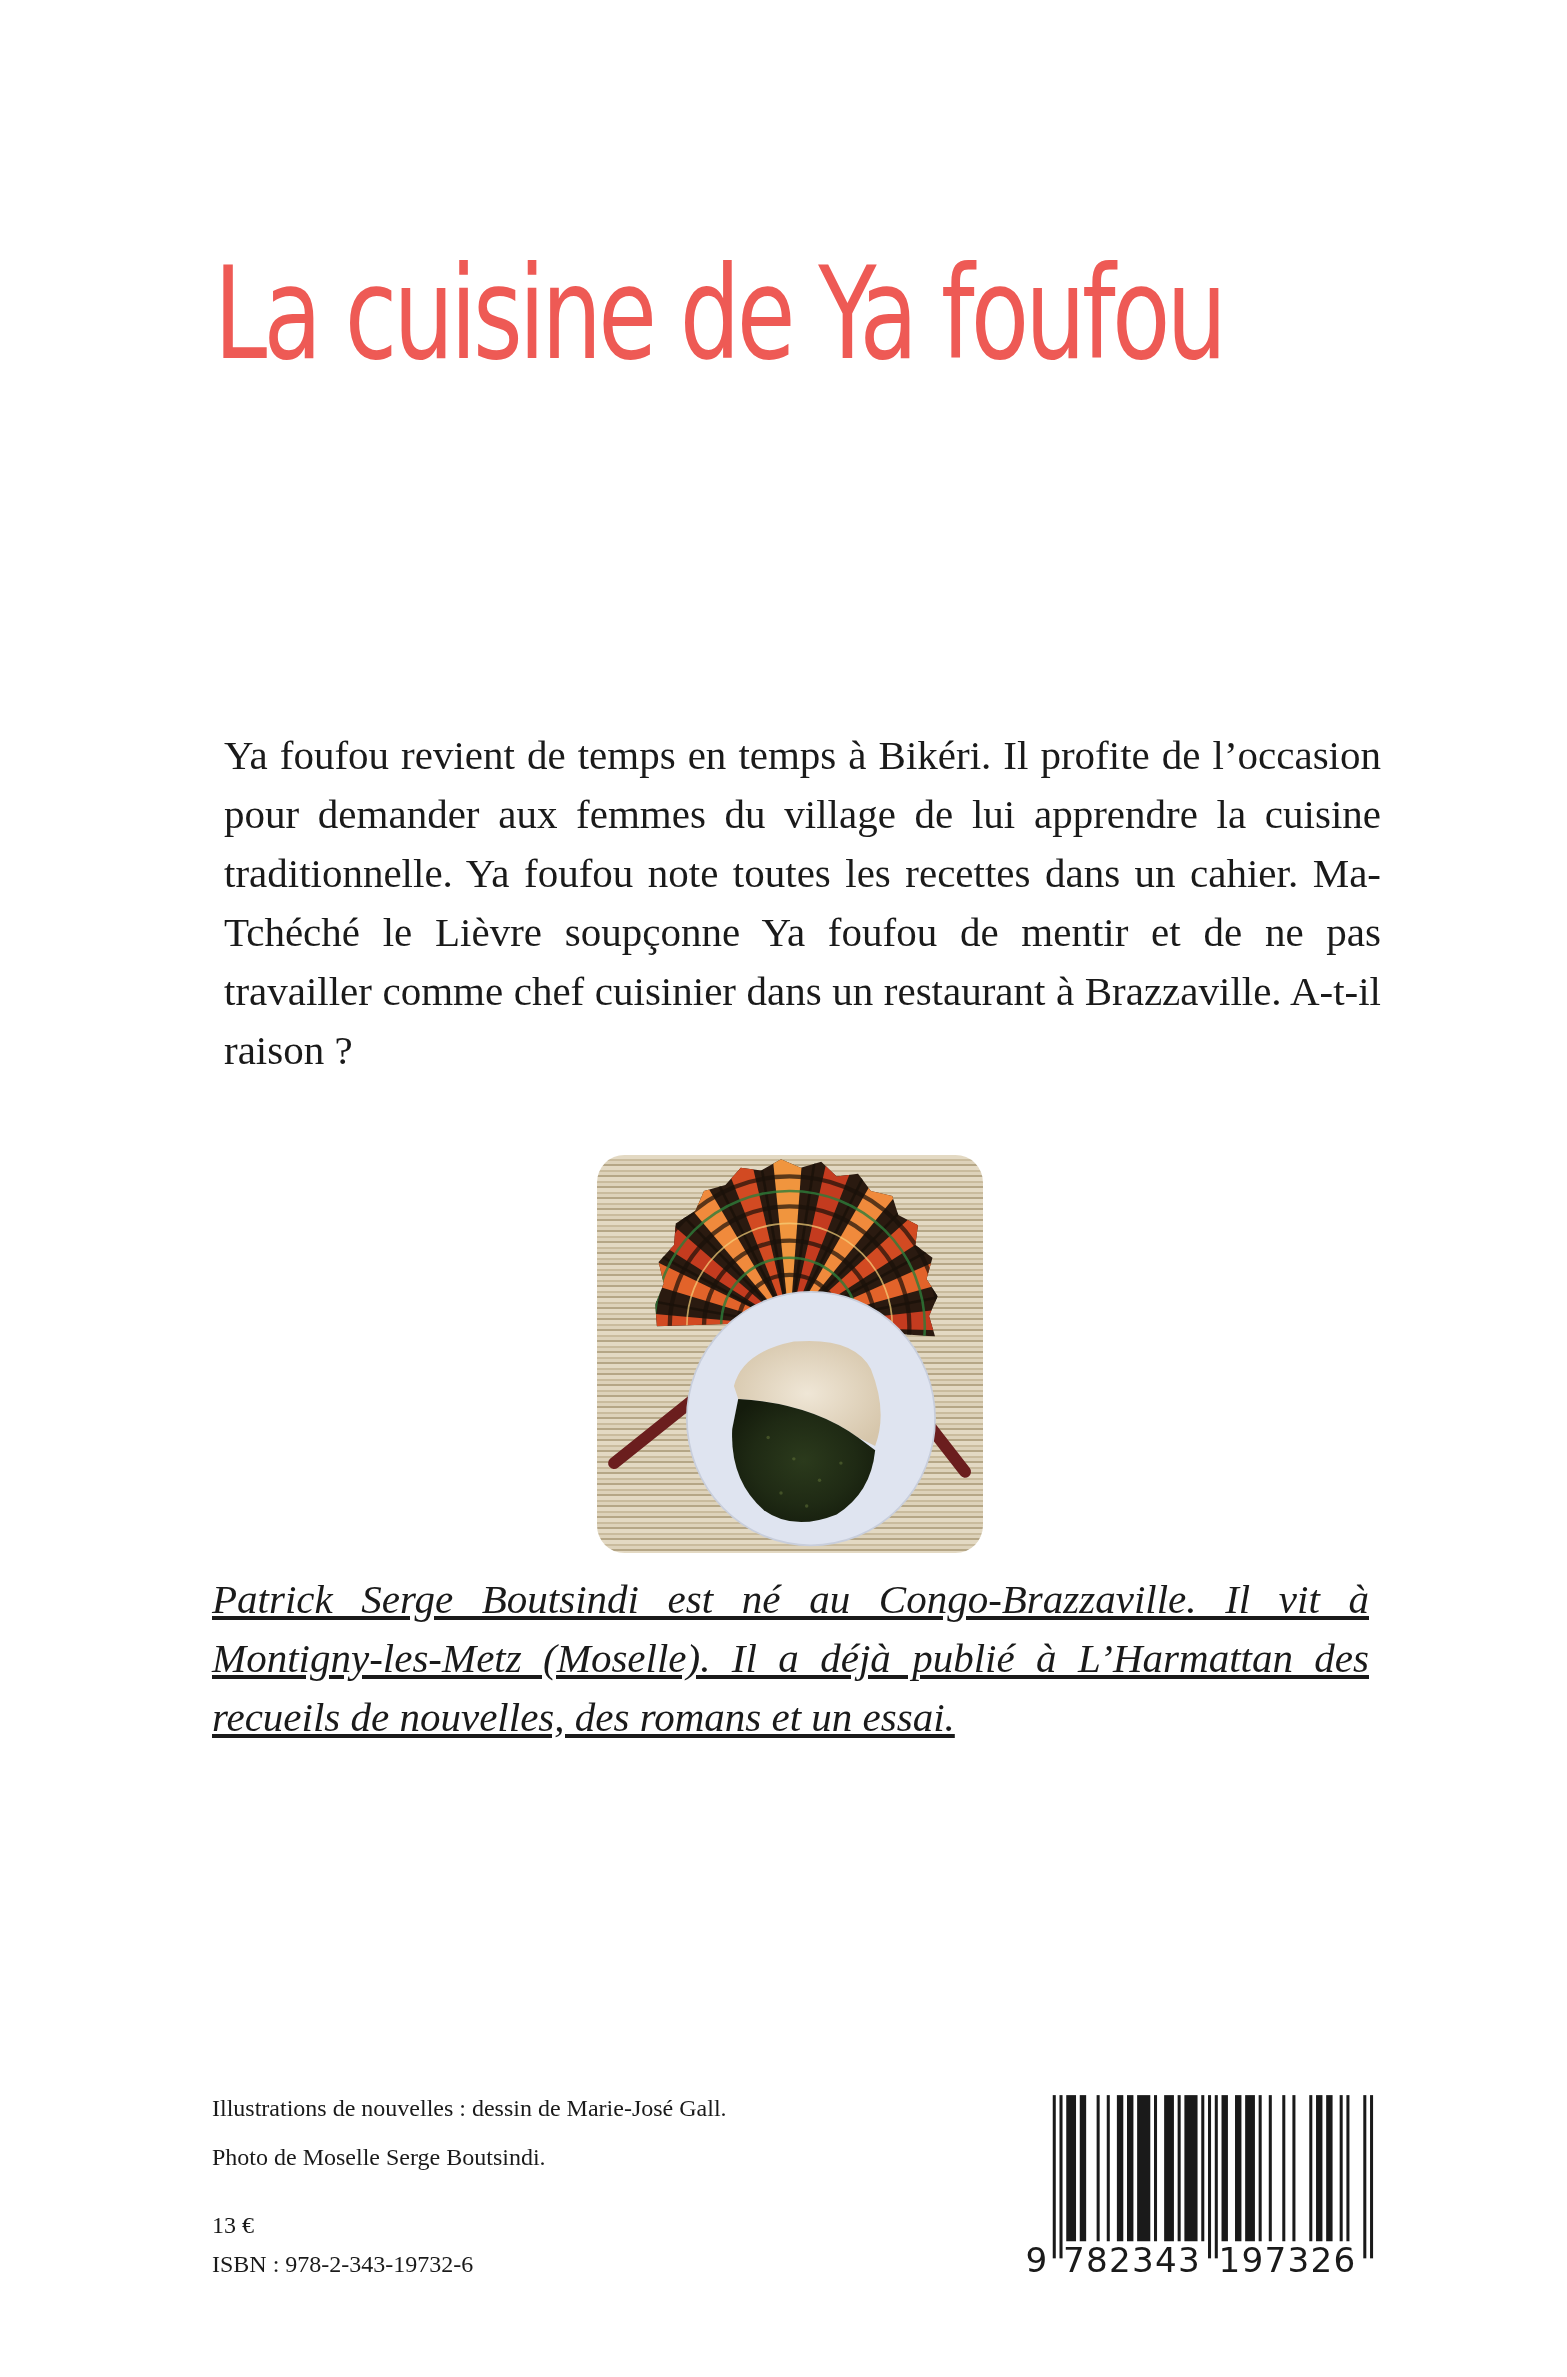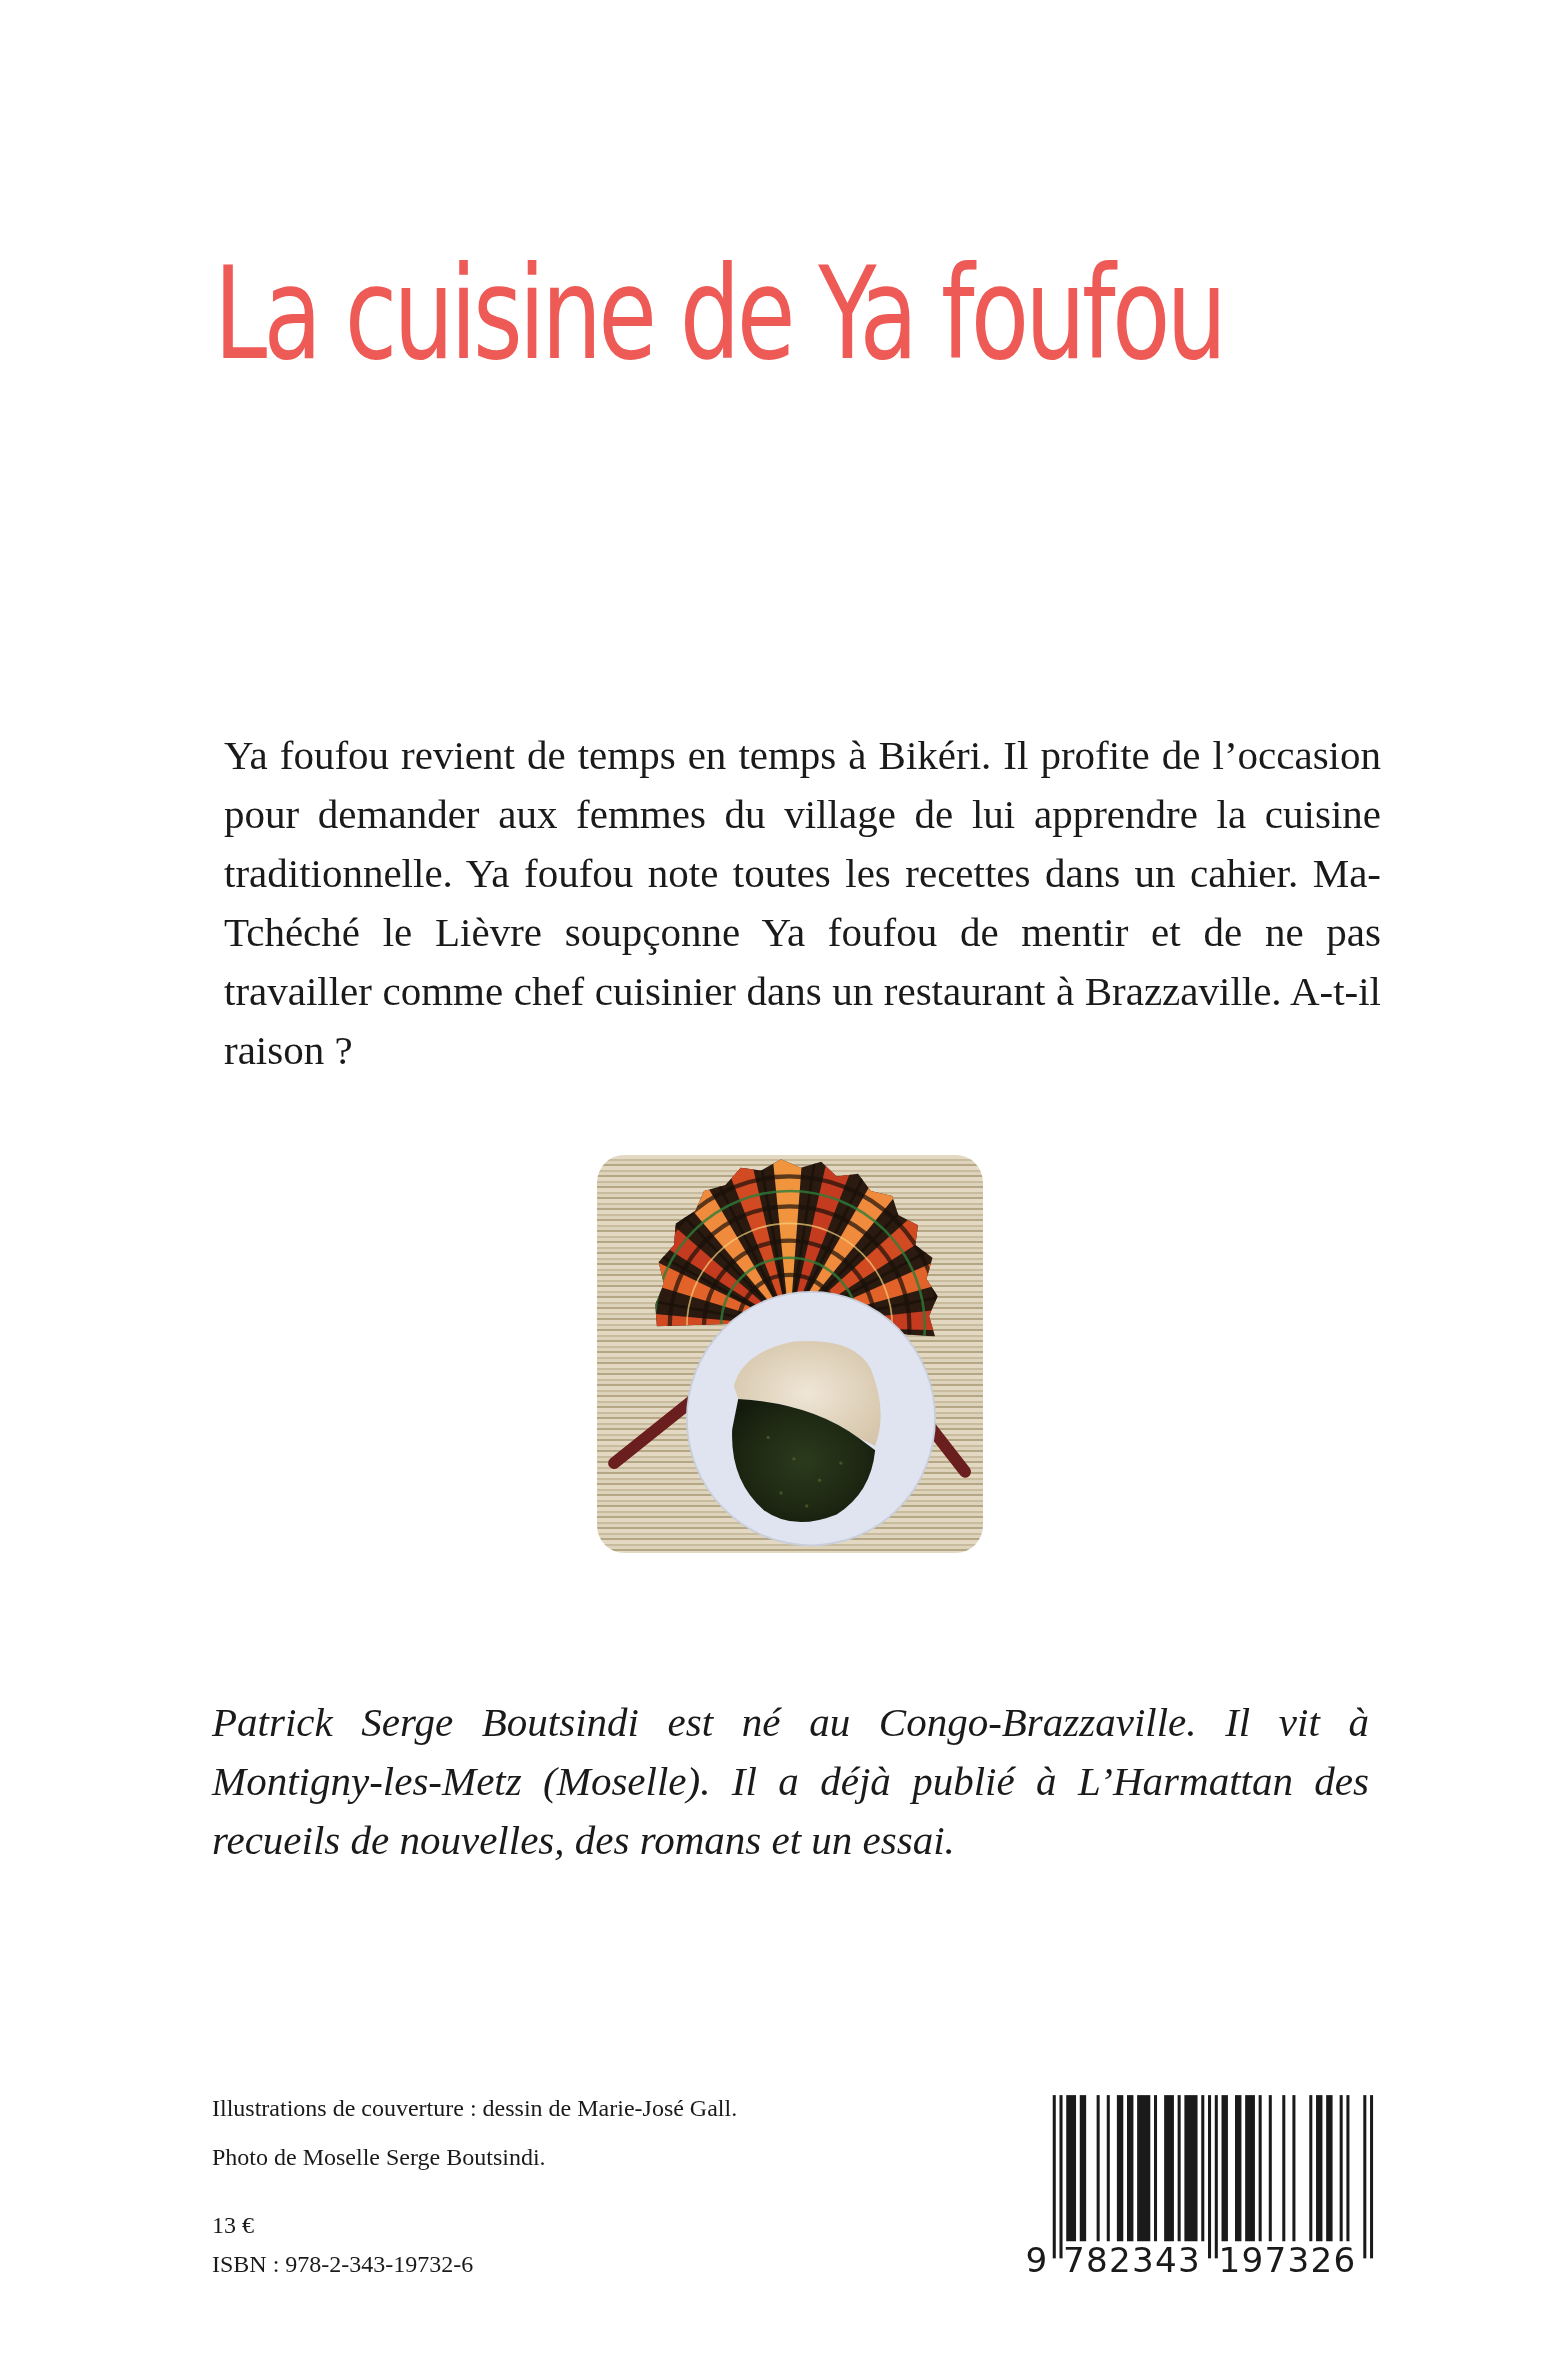--- a/index.html
+++ b/index.html
@@ -16,21 +16,21 @@
 
   .body-text {
     position: absolute; left: 212px; width: 1157px;
     font-family: "Liberation Serif", serif;
     font-size: 41px; line-height: 59px; color: #1a1a1a;
     text-align: justify; text-align-last: left;
     margin: 0;
   }
   .p1 { top: 427px; }
   .p2 { top: 726px; margin-left: 12px; }
-  .bio { top: 1693px; font-style: italic; }
+  .bio { top: 1570px; font-style: italic; text-decoration: underline; }
 
   .photo {
     position: absolute; left: 597px; top: 1155px; width: 386px; height: 398px;
     border-radius: 27.4px; overflow: hidden;
     background:
       repeating-linear-gradient(180deg,
         #e3d9c3 0px, #e3d9c3 4.3px,
         #c9bb9d 4.3px, #c9bb9d 6px,
         #ddd2ba 6px, #ddd2ba 9.4px,
         #b5a686 9.4px, #b5a686 11px);
@@ -136,21 +136,21 @@
           <circle cx="260" cy="380" r="2"></circle>
         <circle cx="215" cy="395" r="2"></circle>
           <circle cx="285" cy="360" r="2"></circle>
           <circle cx="245" cy="410" r="2"></circle>
       </g>
     </svg>
   </div>
 
   <p class="body-text bio">Patrick Serge Boutsindi est né au Congo-Brazzaville. Il vit à Montigny-les-Metz (Moselle). Il a déjà publié à L’Harmattan des recueils de nouvelles, des romans et un essai.</p>
 
-  <div class="credits c1">Illustrations de couverture : dessin de Marie-José Gall.</div>
+  <div class="credits c1">Illustrations de nouvelles : dessin de Marie-José Gall.</div>
   <div class="credits c2">Photo de Moselle Serge Boutsindi.</div>
   <div class="credits c3">13 €</div>
   <div class="credits c4">ISBN : 978-2-343-19732-6</div>
 
   <svg class="barcode" id="barcode" width="368" height="188" viewBox="0 0 430 220">
     <g id="bars" fill="#1a1a1a">
         <rect x="38.00" y="6" width="3.55" height="191"></rect>
         <rect x="45.90" y="6" width="3.55" height="191"></rect>
         <rect x="53.80" y="6" width="11.45" height="171"></rect>
         <rect x="69.60" y="6" width="7.50" height="171"></rect>

